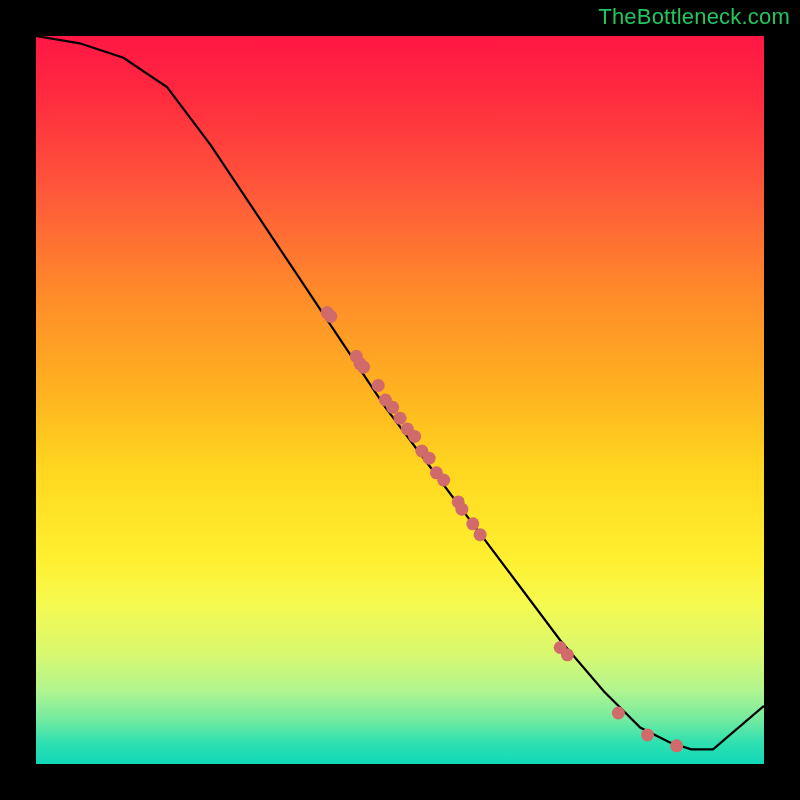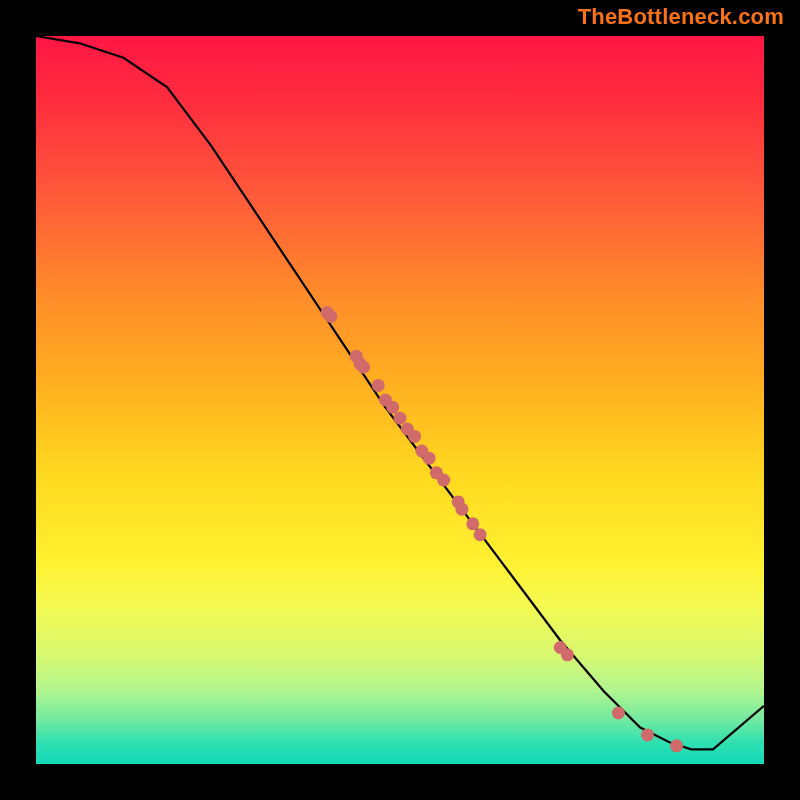--- a/index.html
+++ b/index.html
@@ -27,25 +27,25 @@
       #f5fa50 78%,
       #d8f870 85%,
       #b0f590 90%,
       #70eaa0 94%,
       #30e0b0 97%,
       #10d8b8 100%);
   }
   .watermark {
     position: absolute;
     top: 4px;
-    right: 16px;
+    right: 10px;
     font-family: Arial, Helvetica, sans-serif;
     font-size: 22px;
-    font-weight: bold;
-    color: #f97316;
+    font-weight: normal;
+    color: #22c55e;
     letter-spacing: 0.2px;
     user-select: none;
   }
   svg.curve {
     position: absolute;
     left: 0; top: 0;
     width: 728px; height: 728px;
     overflow: visible;
   }
   .curve-path {

